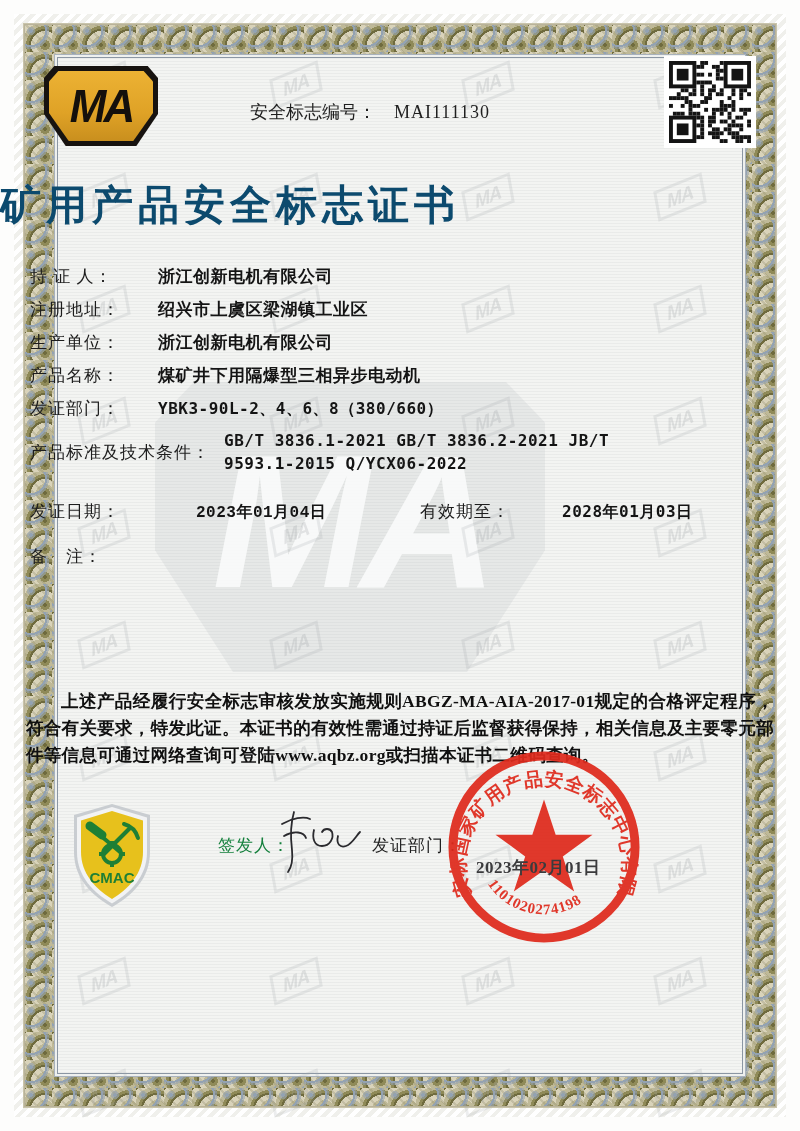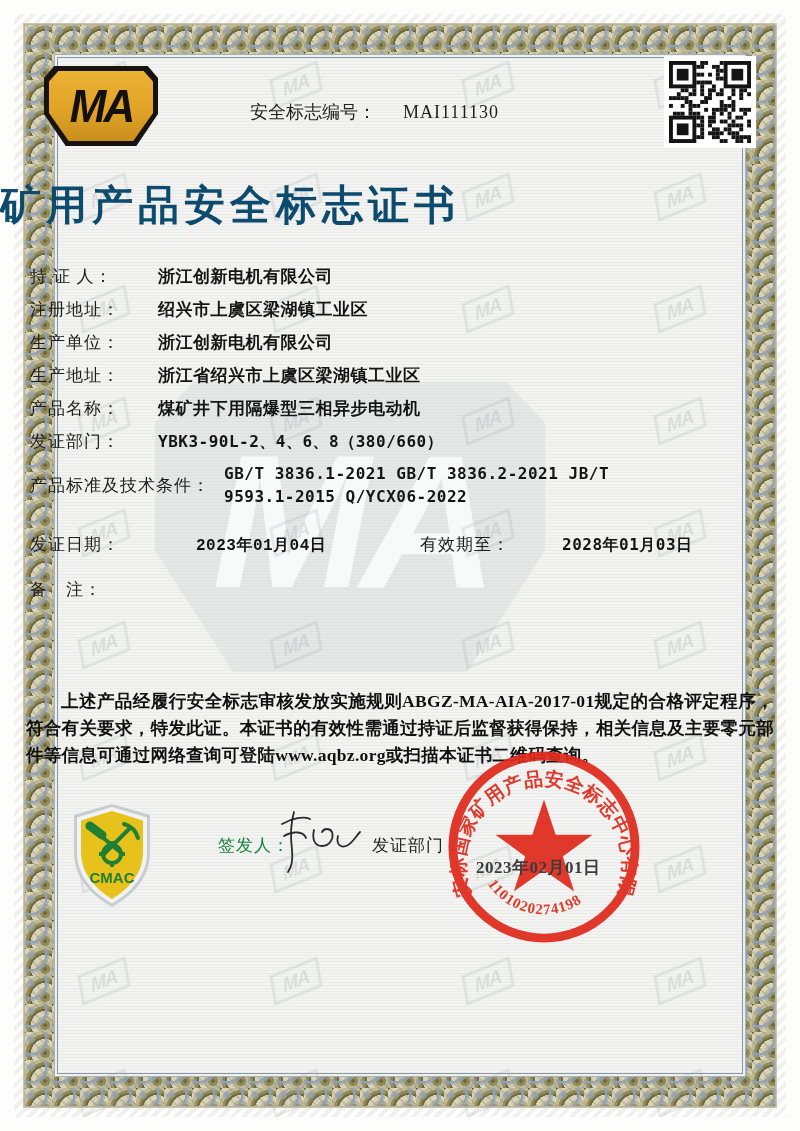--- a/index.html
+++ b/index.html
@@ -42,21 +42,21 @@
   .ma-badge { position:absolute; left:44px; top:66px; width:114px; height:80px;
     clip-path:polygon(9% 0%,91% 0%,100% 15%,100% 60%,81% 100%,19% 100%,0% 60%,0% 15%);
     background:#171310; display:flex; align-items:center; justify-content:center; }
   .ma-badge-inner { width:104px; height:70px;
     clip-path:polygon(9% 0%,91% 0%,100% 15%,100% 60%,81% 100%,19% 100%,0% 60%,0% 15%);
     background:linear-gradient(180deg,#ecb234 0%,#dfa226 60%,#c98f1e 100%);
     display:flex; align-items:center; justify-content:center; }
   .ma-badge-inner span { font:italic 900 44px "Liberation Sans",sans-serif; color:#14100c; letter-spacing:-3px; transform:scaleY(1.05); }
 
   .cert-no { position:absolute; left:250px; top:100px; font-size:18px; color:#1f1f1f; }
-  .cert-no .val { font-family:"Liberation Serif",serif; letter-spacing:1px; margin-left:27px; }
+  .cert-no .val { font-family:"Liberation Serif",serif; letter-spacing:1px; margin-left:18px; }
 
   .qr { position:absolute; right:44px; top:56px; width:92px; height:92px; background:#ffffff; padding:5px; }
 
   
   .title { position:absolute; left:0; right:0; top:178px; text-align:left;
     font-size:41px; font-weight:900; color:#0c4a6e; letter-spacing:5px; }
 
   
   .fields { position:absolute; left:30px; right:24px; top:266px; font-size:17px; color:#141414; }
   .row { display:flex; align-items:baseline; margin-bottom:12px; line-height:21px; }
@@ -305,24 +305,20 @@
       </div>
       <div class="row">
         <span class="lbl">注册地址：</span>
         <span class="val">绍兴市上虞区梁湖镇工业区</span>
       </div>
       <div class="row">
         <span class="lbl">生产单位：</span>
         <span class="val">浙江创新电机有限公司</span>
       </div>
       <div class="row">
-        <span class="lbl">生产地址：</span>
-        <span class="val">浙江省绍兴市上虞区梁湖镇工业区</span>
-      </div>
-      <div class="row">
         <span class="lbl">产品名称：</span>
         <span class="val">煤矿井下用隔爆型三相异步电动机</span>
       </div>
       <div class="row">
         <span class="lbl">发证部门：</span>
         <span class="val mono">YBK3-90L-2、4、6、8（380/660）</span>
       </div>
       <div class="row std">
         <span class="lbl">产品标准及技术条件：</span>
         <span class="val mono">GB/T 3836.1-2021 GB/T 3836.2-2021 JB/T 9593.1-2015 Q/YCX06-2022</span>

